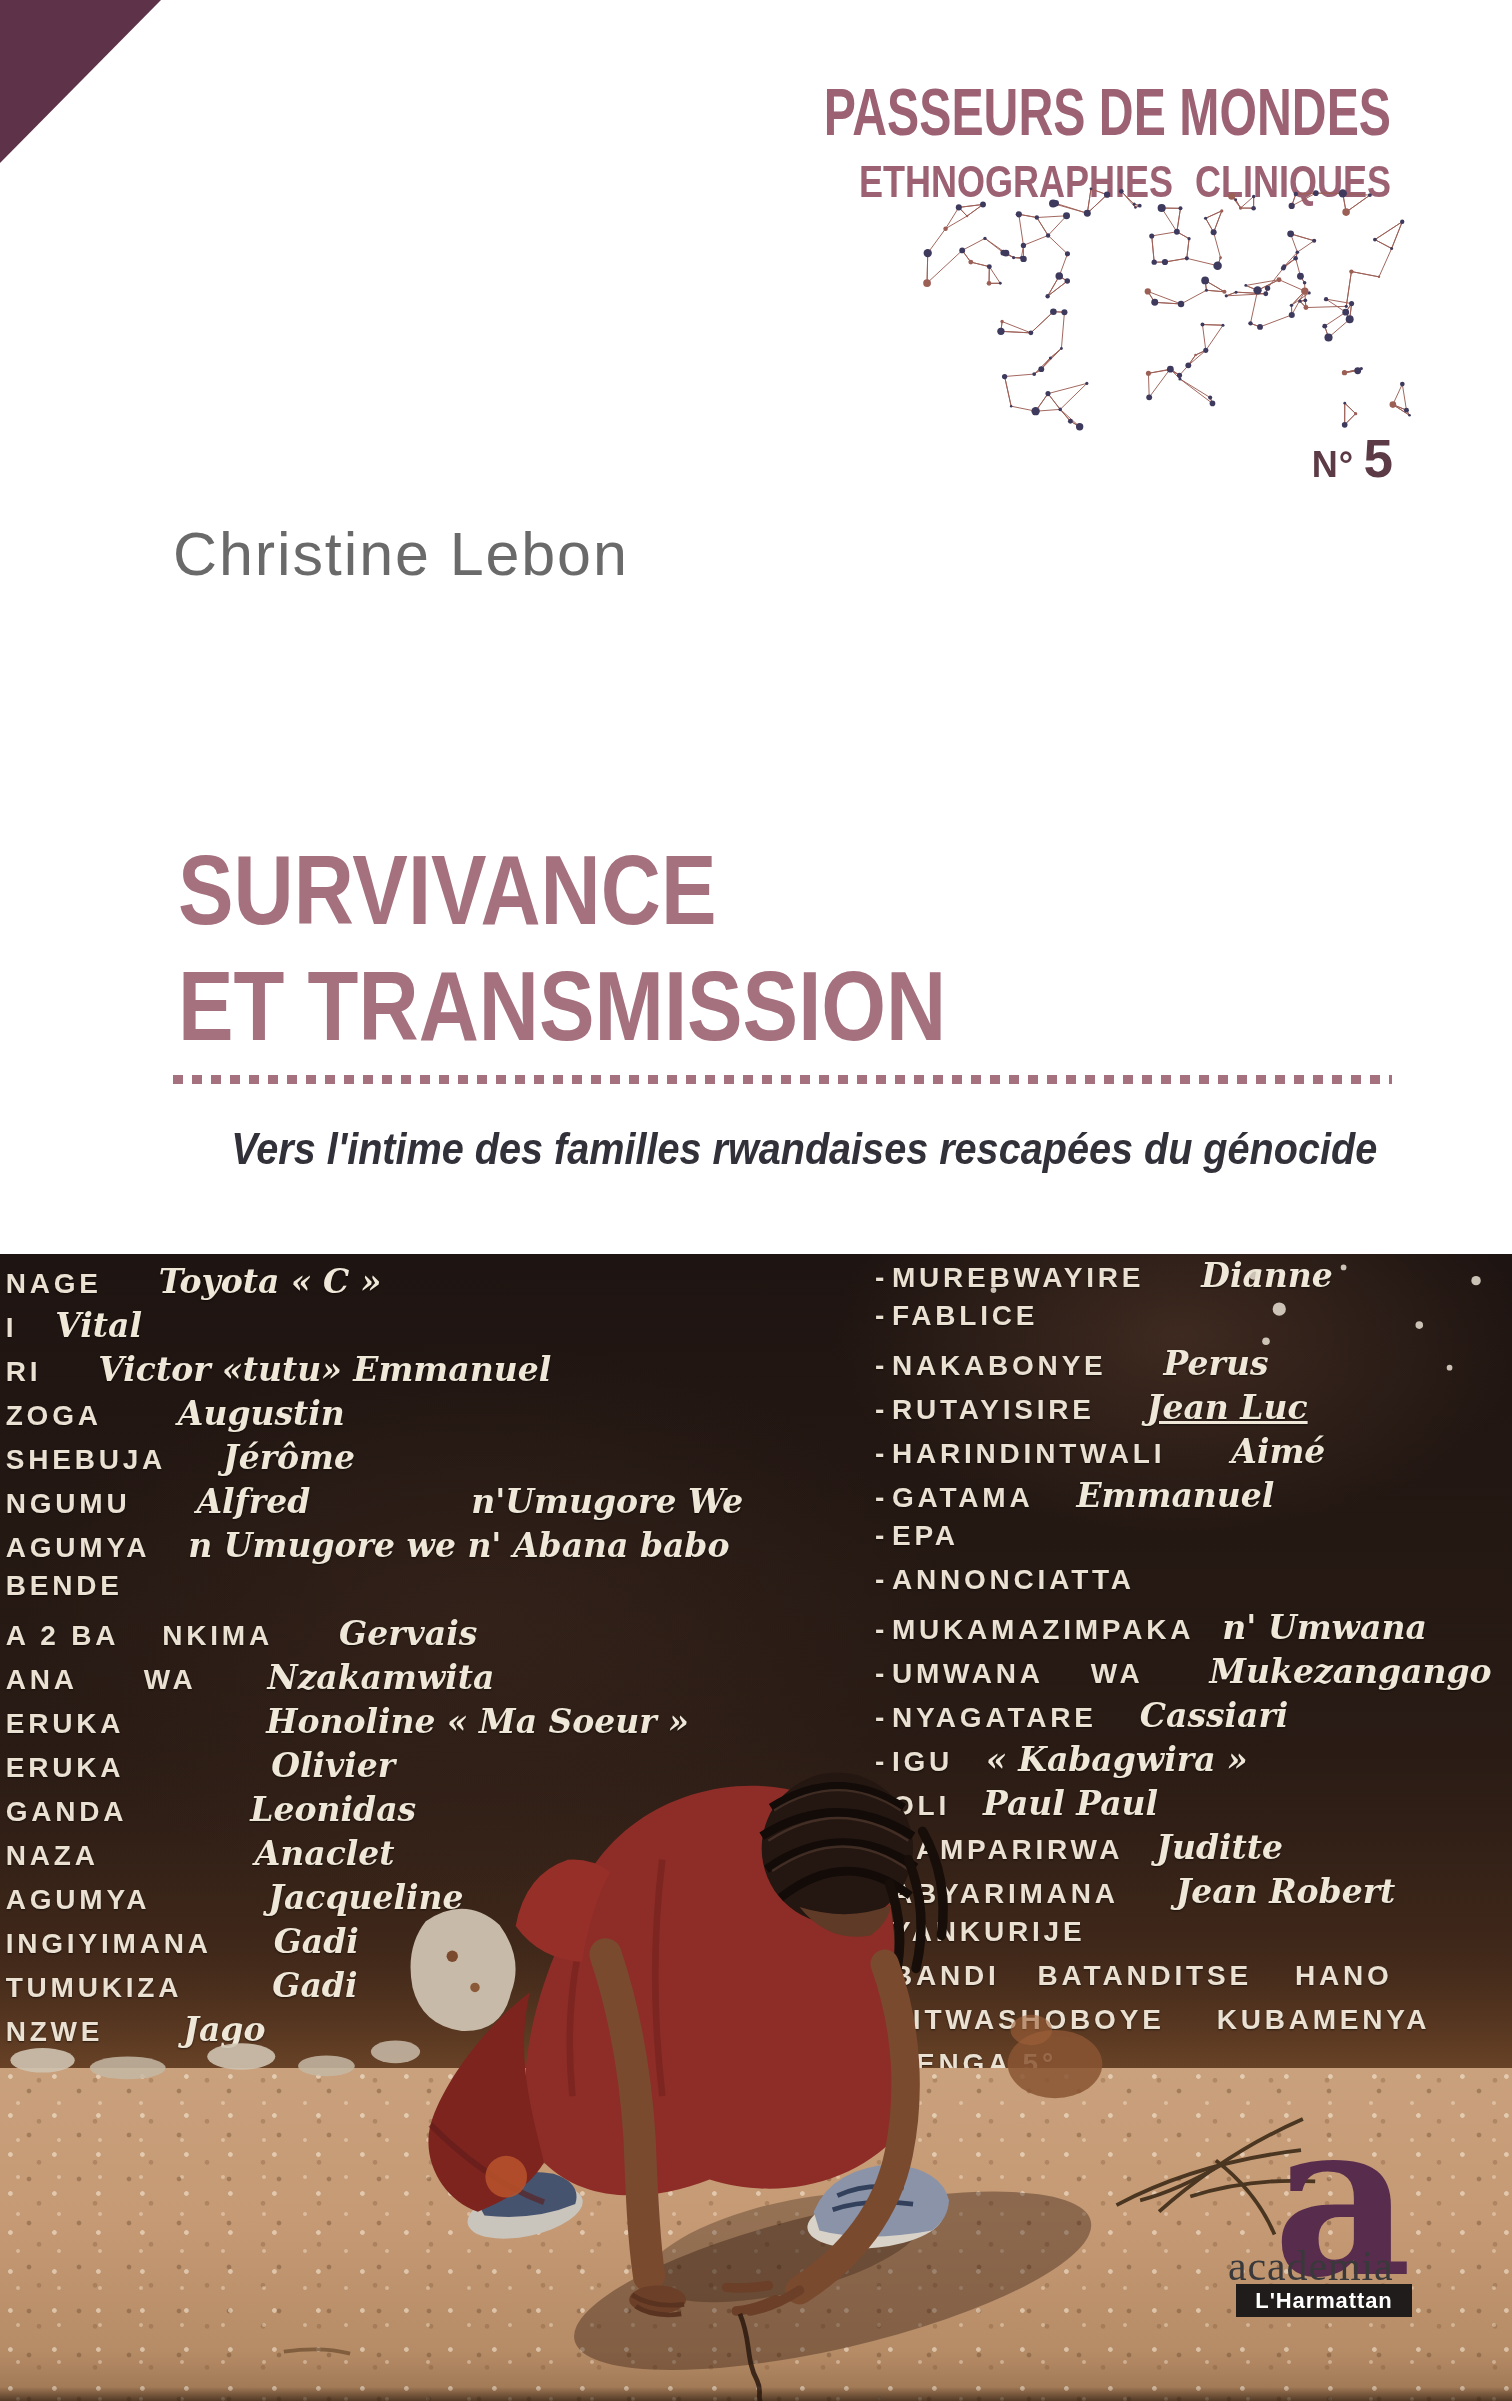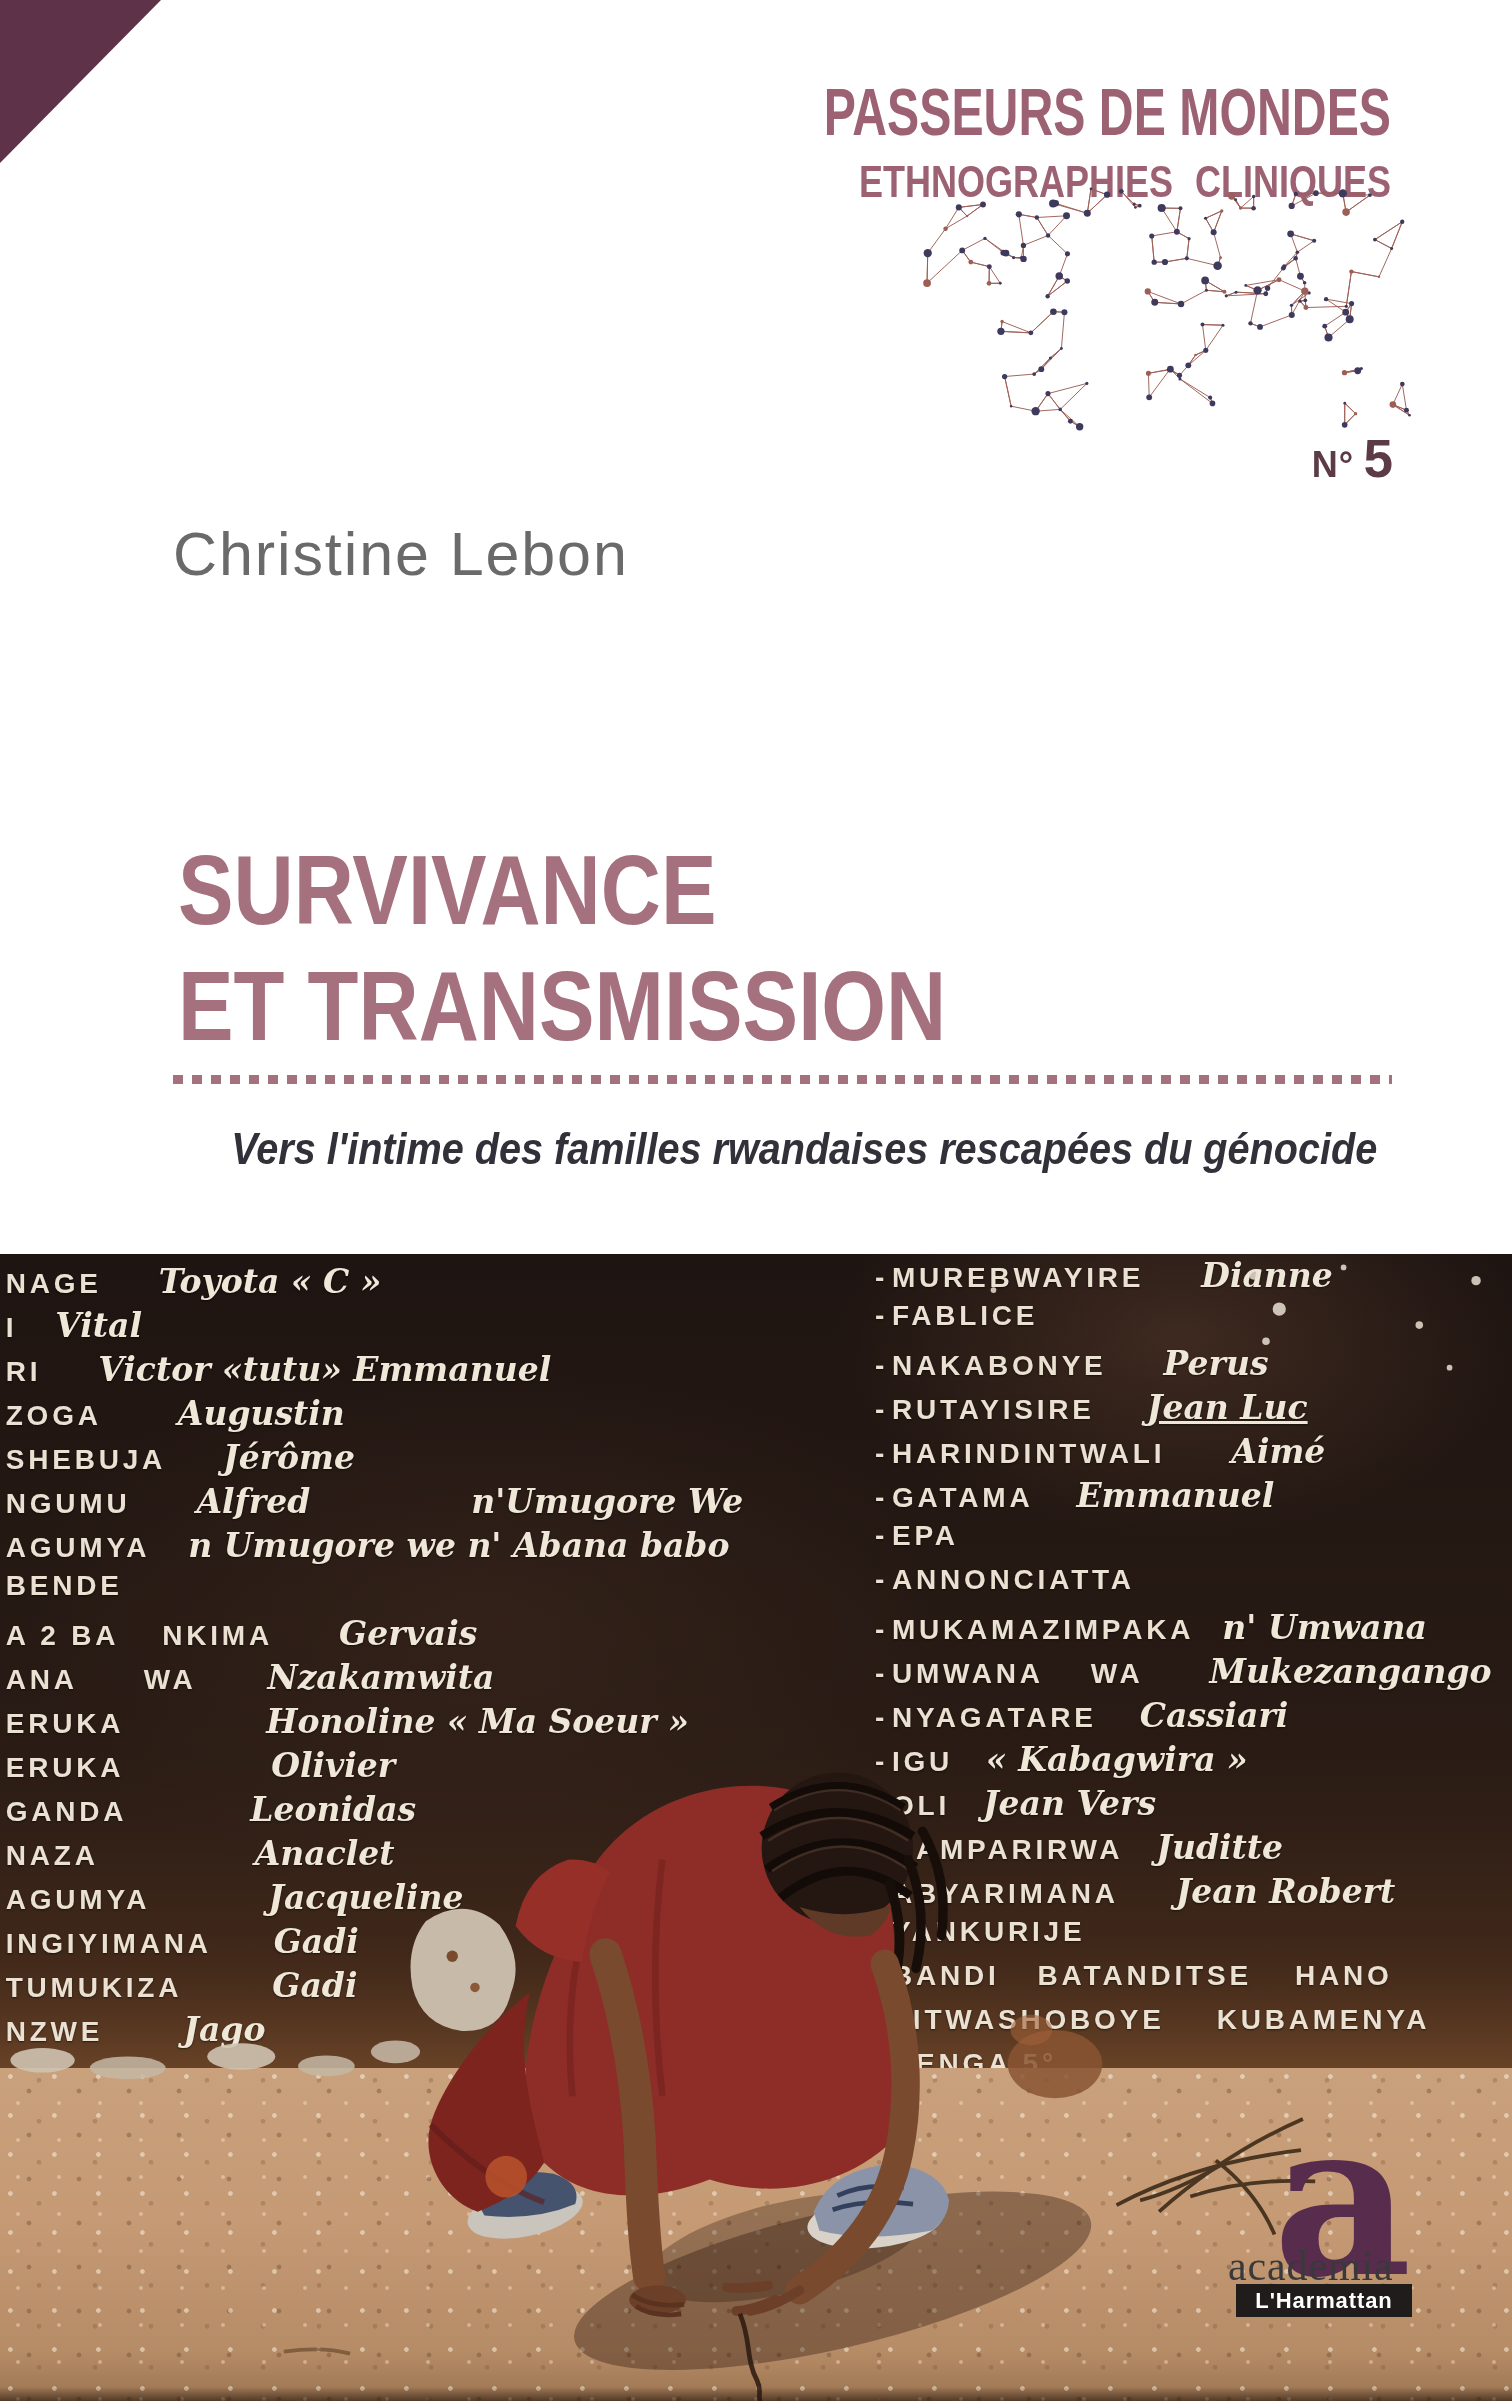--- a/index.html
+++ b/index.html
@@ -676,21 +676,21 @@
             <span class="seg-sc" style="margin-left: 43px;">Cassiari</span>
           </div>
           <div class="name-line">
             <span class="bullet">-</span>
             <span class="seg-st">IGU</span>
             <span class="seg-sc" style="margin-left: 33px;">« Kabagwira »</span>
           </div>
           <div class="name-line">
             <span class="bullet">-</span>
             <span class="seg-st">OLI</span>
-            <span class="seg-sc" style="margin-left: 33px;">Jean Vers</span>
+            <span class="seg-sc" style="margin-left: 33px;">Paul Paul</span>
           </div>
           <div class="name-line">
             <span class="bullet">-</span>
             <span class="seg-st">KAMPARIRWA</span>
             <span class="seg-sc" style="margin-left: 33px;">Juditte</span>
           </div>
           <div class="name-line">
             <span class="bullet">-</span>
             <span class="seg-st">ABYARIMANA</span>
             <span class="seg-sc" style="margin-left: 57px;">Jean Robert</span>

